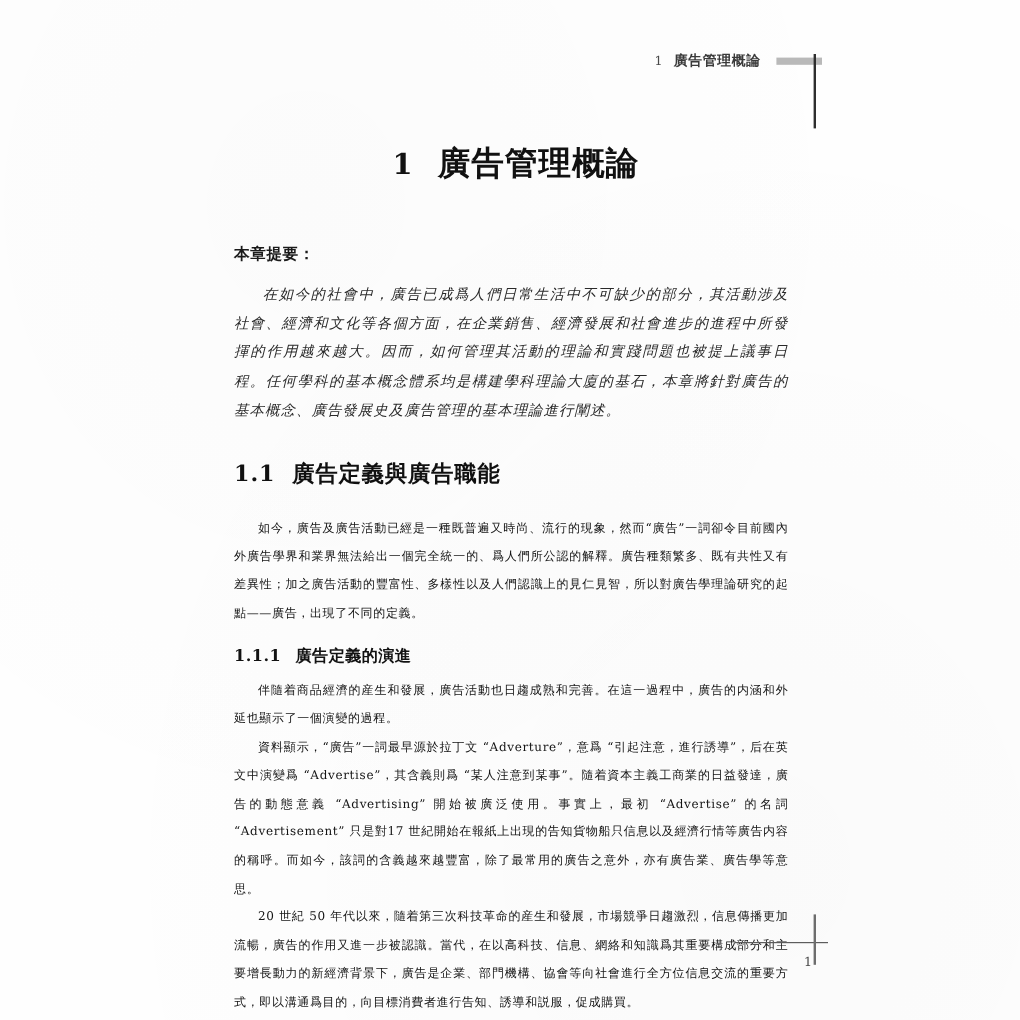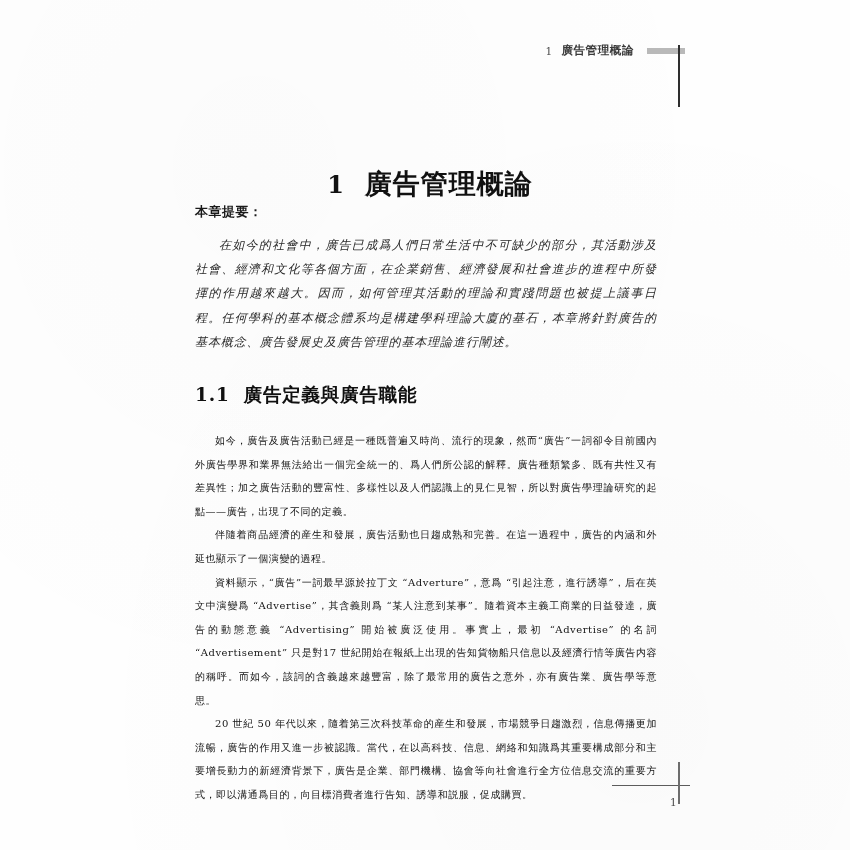--- a/index.html
+++ b/index.html
@@ -104,21 +104,20 @@
     position: absolute;
     left: 195px;
     top: 118px;
     width: 470px;
     text-align: center;
     font-family: "DejaVu Serif", "Liberation Serif", serif;
     font-size: 27px;
     font-weight: 700;
     color: #111111;
     letter-spacing: 1px;
-    margin-top: 48px;
   }
   .chapter-title .ct-num {
     font-size: 24px;
     margin-right: 20px;
     font-weight: 600;
   }
 
   
   .col {
     position: absolute;
@@ -215,20 +214,23 @@
 
     <p class="abstract-label">本章提要：</p>
     <p class="abstract-body">在如今的社會中，廣告已成爲人們日常生活中不可缺少的部分，其活動涉及社會、經濟和文化等各個方面，在企業銷售、經濟發展和社會進步的進程中所發揮的作用越來越大。因而，如何管理其活動的理論和實踐問題也被提上議事日程。任何學科的基本概念體系均是構建學科理論大廈的基石，本章將針對廣告的基本概念、廣告發展史及廣告管理的基本理論進行闡述。</p>
 
     <div class="section-heading">
       <span class="sh-num">1.1</span><span>廣告定義與廣告職能</span>
     </div>
 
     <p class="body-p">如今，廣告及廣告活動已經是一種既普遍又時尚、流行的現象，然而“廣告”一詞卻令目前國內外廣告學界和業界無法給出一個完全統一的、爲人們所公認的解釋。廣告種類繁多、既有共性又有差異性；加之廣告活動的豐富性、多樣性以及人們認識上的見仁見智，所以對廣告學理論研究的起點——廣告，出現了不同的定義。</p>
 
+    <div class="subsection-heading">
+      <span class="ssh-num">1.1.1</span><span>廣告定義的演進</span>
+    </div>
 
     <p class="body-p">伴隨着商品經濟的産生和發展，廣告活動也日趨成熟和完善。在這一過程中，廣告的内涵和外延也顯示了一個演變的過程。</p>
     <p class="body-p">資料顯示，“廣告”一詞最早源於拉丁文 “Adverture”，意爲 “引起注意，進行誘導”，后在英文中演變爲 “Advertise”，其含義則爲 “某人注意到某事”。隨着資本主義工商業的日益發達，廣告的動態意義 “Advertising” 開始被廣泛使用。事實上，最初 “Advertise” 的名詞 “Advertisement” 只是對17 世紀開始在報紙上出現的告知貨物船只信息以及經濟行情等廣告内容的稱呼。而如今，該詞的含義越來越豐富，除了最常用的廣告之意外，亦有廣告業、廣告學等意思。</p>
     <p class="body-p">20 世紀 50 年代以來，隨着第三次科技革命的産生和發展，市場競爭日趨激烈，信息傳播更加流暢，廣告的作用又進一步被認識。當代，在以高科技、信息、網絡和知識爲其重要構成部分和主要增長動力的新經濟背景下，廣告是企業、部門機構、協會等向社會進行全方位信息交流的重要方式，即以溝通爲目的，向目標消費者進行告知、誘導和説服，促成購買。</p>
 
   </div>
 
   <div class="hrule-bottom"></div>
   <div class="vrule-bottom"></div>
   <div class="page-number">1</div>

